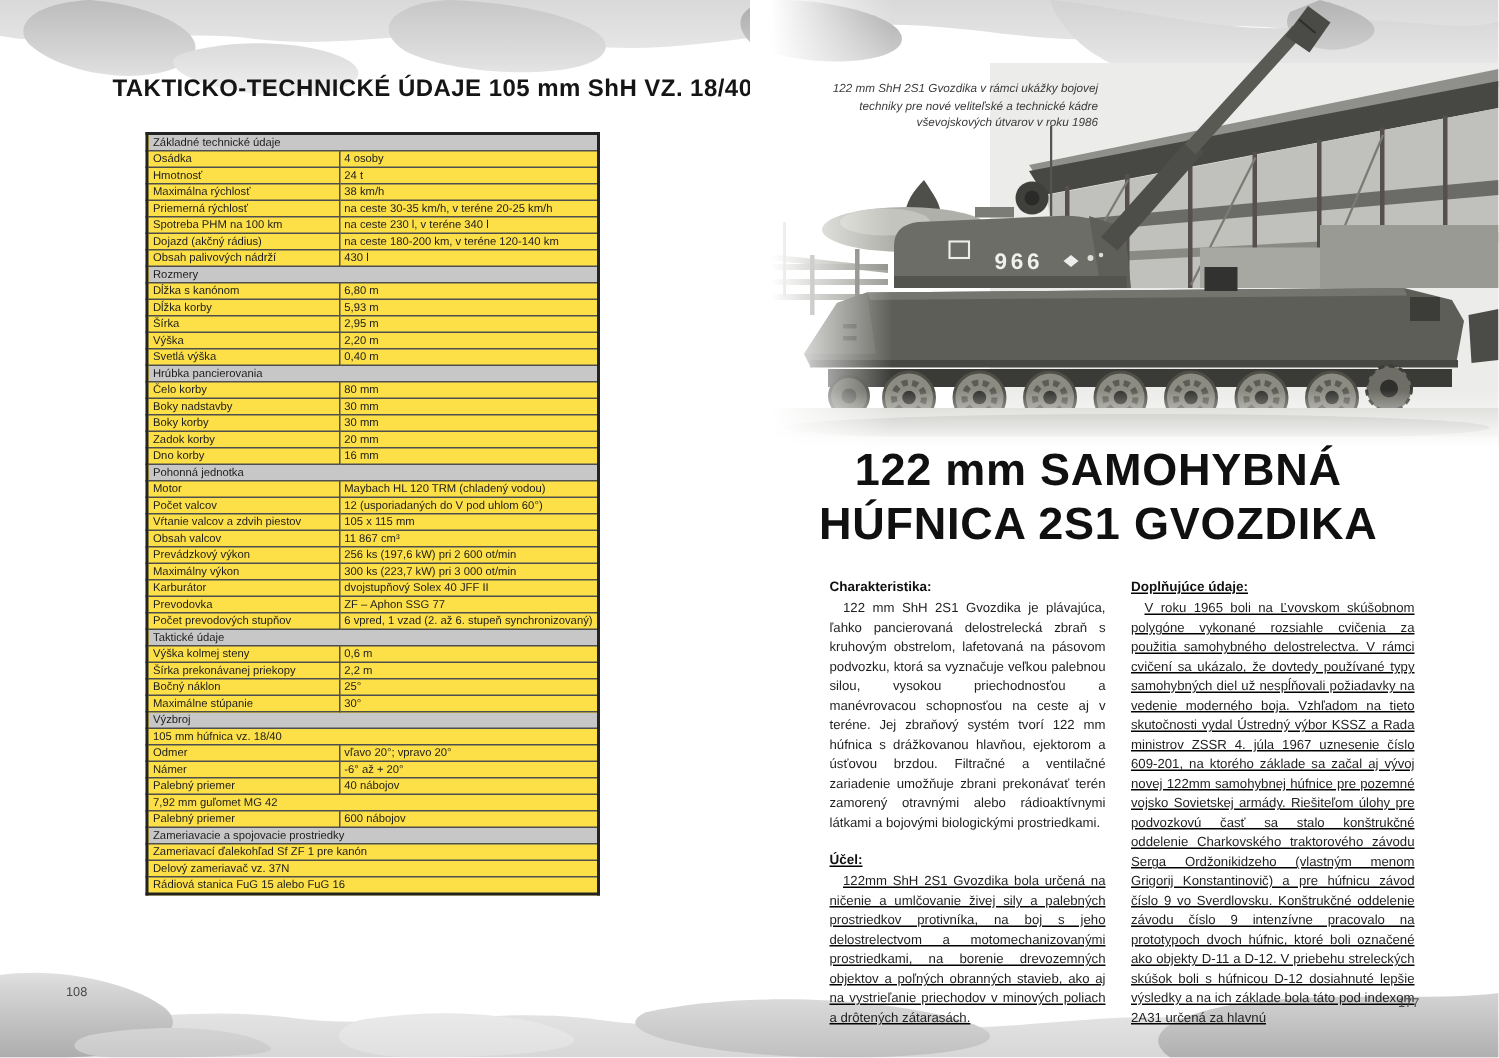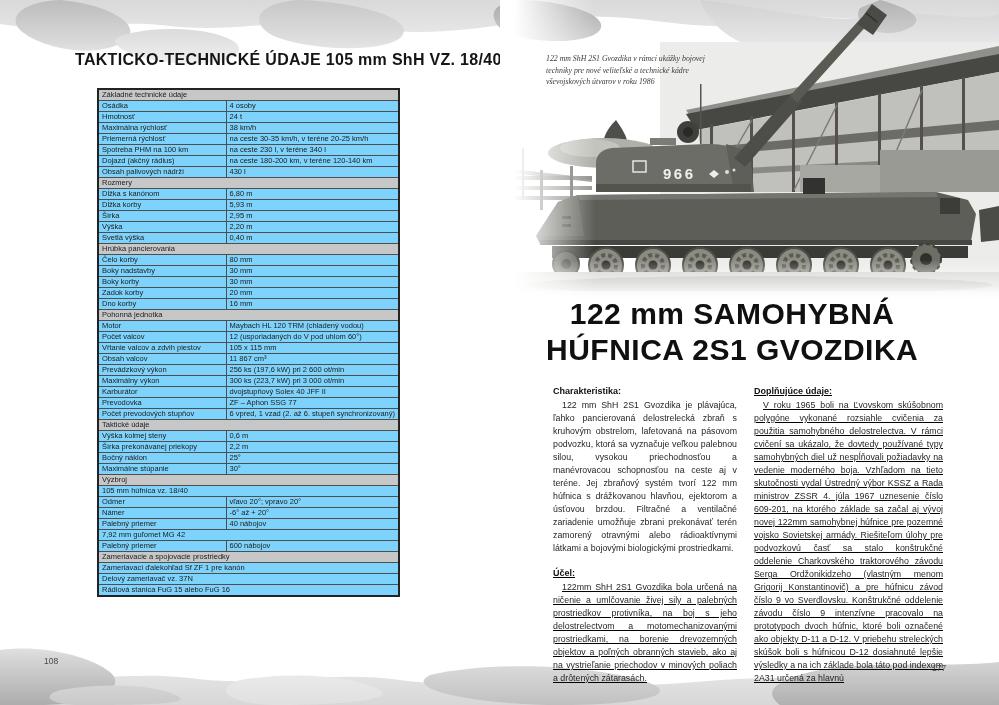--- a/index.html
+++ b/index.html
@@ -13,35 +13,35 @@
   .camo-top{top:0;}
   .camo-bottom{top:620px;}
   .camo-top-fade{position:absolute;left:0;top:0;width:999px;height:86px;z-index:1;
     background:linear-gradient(180deg, rgba(255,255,255,0) 0%, rgba(255,255,255,.45) 50%, #fff 97%);}
   .camo-bottom-fade{position:absolute;left:0;top:619px;width:999px;height:86px;z-index:1;
     background:linear-gradient(180deg, #fff 3%, rgba(255,255,255,.5) 45%, rgba(255,255,255,0) 100%);}
   
   .lp-title{position:absolute;left:75px;top:51px;z-index:2;
     font-size:16px;font-weight:bold;letter-spacing:.3px;color:#151515;white-space:nowrap;}
   table.tech{position:absolute;left:97px;top:88px;z-index:2;width:303px;
-    border-collapse:collapse;table-layout:fixed;background:#7dd3fc;border:2px solid #232323;}
+    border-collapse:collapse;table-layout:fixed;background:#fde047;border:2px solid #232323;}
   table.tech td{border:1px solid #4e4e4e;font-size:7.5px;line-height:10px;height:10px;
     padding:0 3px;color:#1c1c1c;white-space:nowrap;overflow:hidden;font-family:"Liberation Sans",sans-serif;}
   table.tech tr.section td{background:#c7c7c7;}
   .page-num{position:absolute;z-index:3;font-size:8.5px;color:#4a4a4a;}
   .pn-left{left:44px;top:656px;}
   .pn-right{left:932px;top:663px;}
   
   .photo{position:absolute;left:500px;top:0;width:499px;height:300px;z-index:2;}
   .photo-fade-left{position:absolute;left:500px;top:0;width:95px;height:300px;z-index:2;pointer-events:none;
     background:linear-gradient(90deg,#fff 15%,rgba(255,255,255,0) 100%);}
   .photo-fade-bottom{position:absolute;left:500px;top:260px;width:499px;height:44px;z-index:2;pointer-events:none;
     background:linear-gradient(180deg,rgba(255,255,255,0) 0%,#fff 88%);}
   .photo-caption{position:absolute;left:546px;top:53px;width:186px;z-index:3;
-    font-size:7.8px;font-style:italic;line-height:11.5px;color:#3a3a3a;font-family:Liberation Serif, serif;}
+    font-size:7.8px;font-style:italic;line-height:11.5px;color:#3a3a3a;text-align:right;}
   .rp-title{position:absolute;left:546px;top:296px;z-index:2;
     font-size:30px;font-weight:bold;line-height:36px;letter-spacing:.5px;color:#101010;text-align:center;}
   .columns{position:absolute;left:553px;top:386px;width:390px;z-index:2;display:flex;gap:17px;}
   .colL{width:184px;}
   .colR{width:189px;text-decoration:underline;}
   .col-heading{font-size:9px;font-weight:bold;color:#101010;margin:0 0 3px 0;}
   .col-body{font-size:8.8px;line-height:13px;color:#1f1f1f;text-align:justify;text-indent:9px;margin:0;}
   .ucel-block{margin-top:13px;text-decoration:underline;}
 </style>
 </head>

